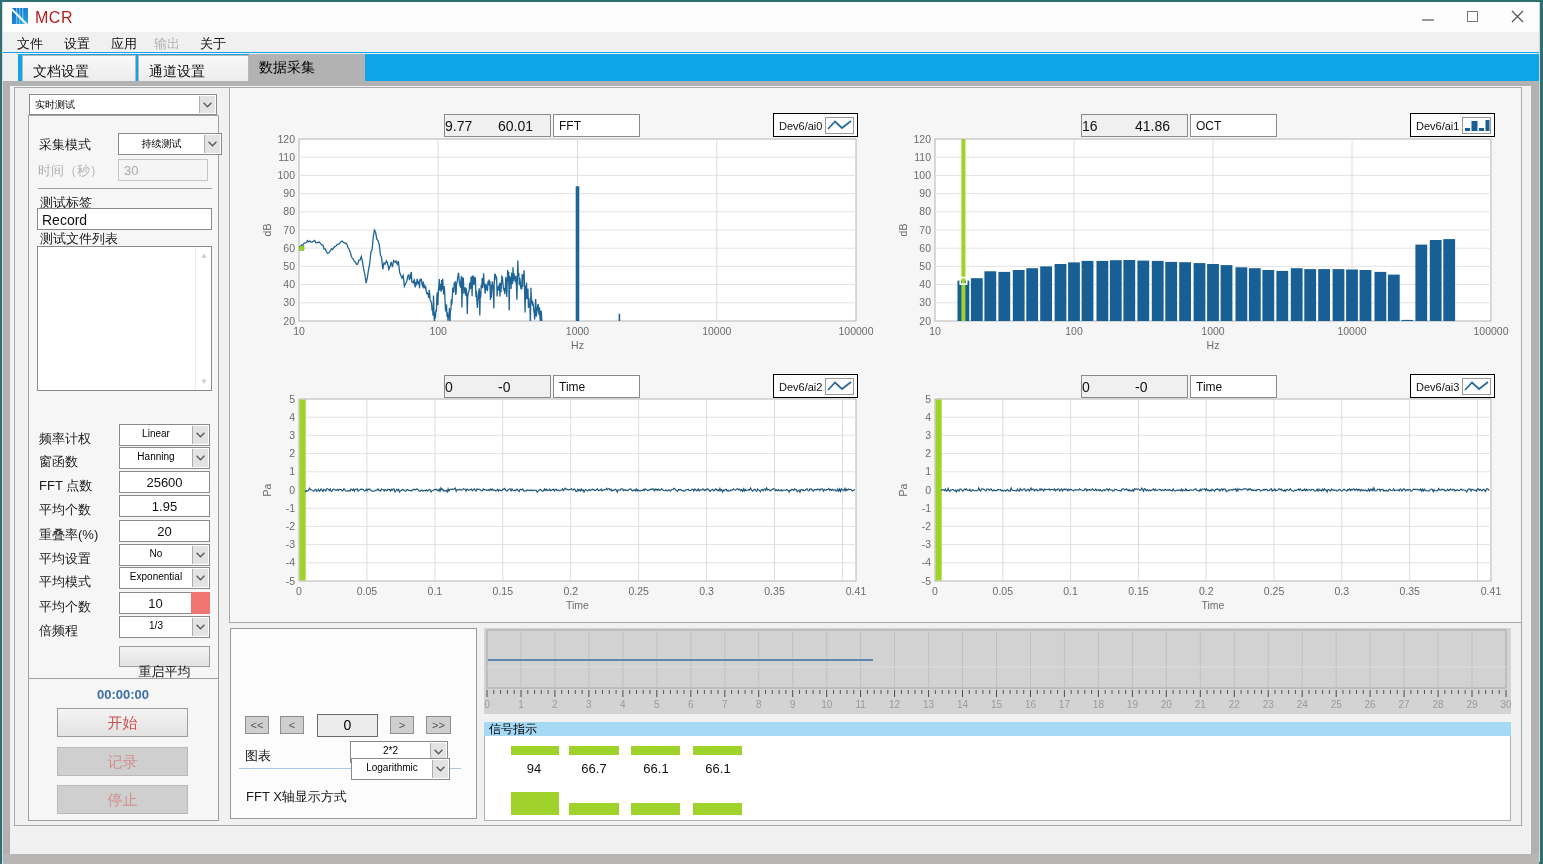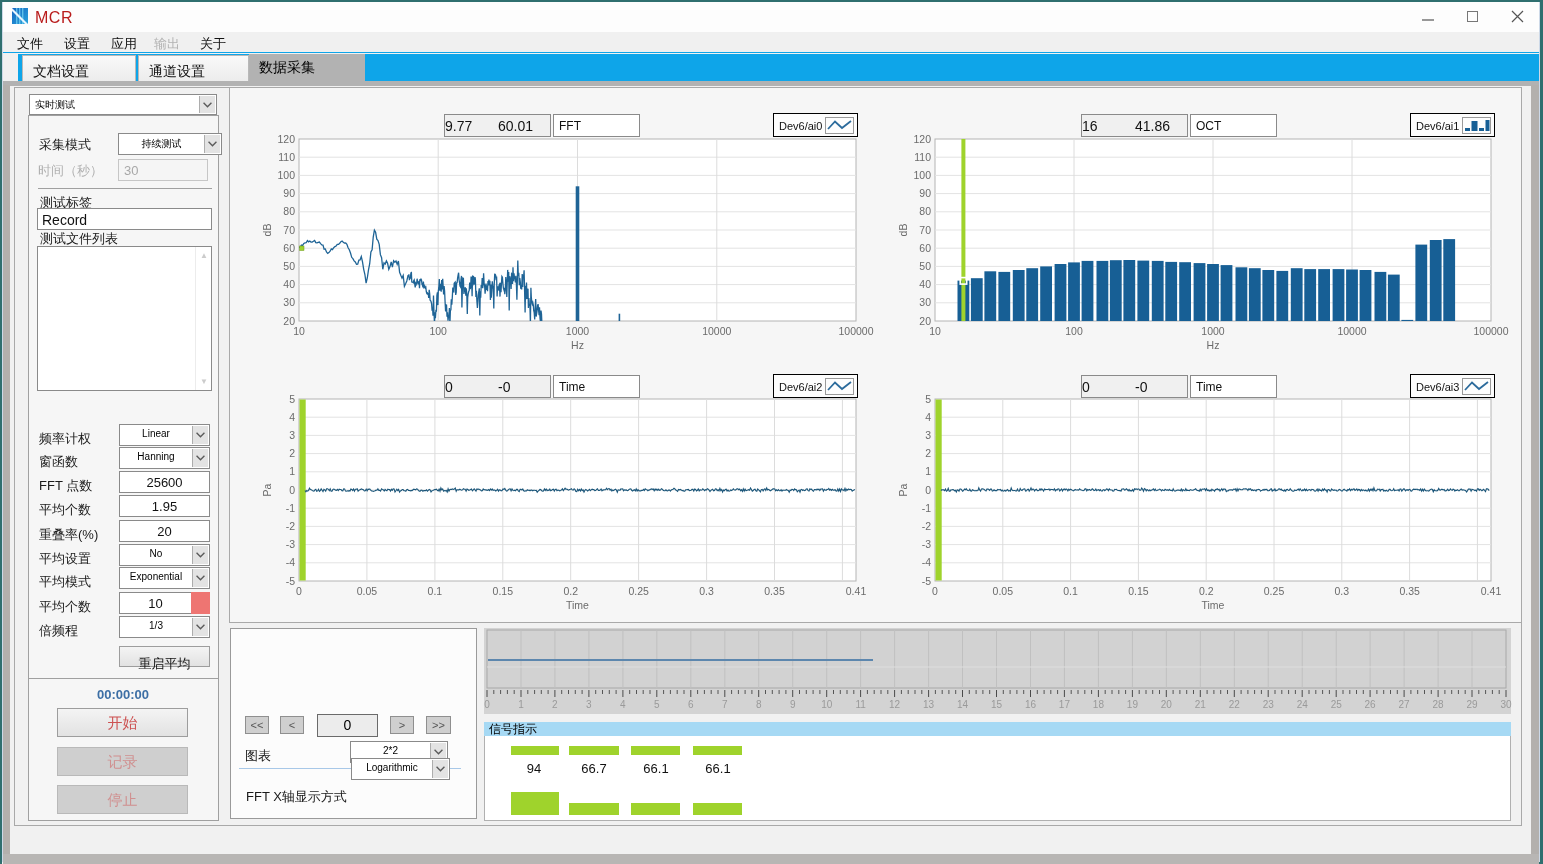--- a/index.html
+++ b/index.html
@@ -41,21 +41,21 @@
 .inp{position:absolute;height:22px;background:#fff;border:1px solid #8a8a8a;}
 .inp span{position:absolute;left:0;right:0;top:3px;text-align:center;font-size:13px;color:#111;}
 .disinp{background:#f5f5f5;border-color:#c6c6c6;}
 .disinp span{color:#a8a8a8;text-align:left;padding-left:5px;}
 .rec span{text-align:left;padding-left:4px;font-size:14px;}
 .redinp span{right:18px;}
 .red{position:absolute;left:191px;top:592px;width:19px;height:22px;background:#ee7572;}
 .listbox{position:absolute;left:37px;top:246px;width:175px;height:145px;background:#fff;border:1px solid #8a8a8a;}
 .listbox::before{content:'';position:absolute;right:15px;top:0;bottom:0;width:1px;background:#ececec;}
 .sarr{position:absolute;right:3px;font-size:8px;color:#cccccc;}
-.btn{position:absolute;background:linear-gradient(#f4f4f4,#e2e2e2);border:1px solid #9d9d9d;text-align:center;font-size:13px;color:#111;padding-top:8px;}
+.btn{position:absolute;background:linear-gradient(#f4f4f4,#e2e2e2);border:1px solid #9d9d9d;text-align:center;font-size:13px;color:#111;padding-top:16px;}
 .bigbtn{left:57px;width:131px;height:29px;font-size:15px;padding-top:5px;}
 .dis{background:#cfcfcf;border-color:#b9b9b9;color:#d09090;}
 .sep1{position:absolute;left:38px;top:188px;width:174px;height:1px;background:#a0a0a0;}
 .sep2{position:absolute;left:29px;top:678px;width:189px;height:1px;background:#a0a0a0;}
 .clock{position:absolute;left:28px;top:687px;width:190px;text-align:center;font-size:13px;font-weight:bold;color:#3d6fa5;}
 #ctlpanel{position:absolute;left:230px;top:628px;width:247px;height:191px;background:#fcfcfc;border:1px solid #9a9a9a;}
 #ctltop{position:absolute;left:231px;top:629px;width:245px;height:72px;background:#f2f2f2;border-bottom:1px solid #9a9a9a;}
 .nbtn{position:absolute;top:716px;height:18px;background:#cfcfcf;border:1px solid #8f8f8f;font-size:11px;color:#555;text-align:center;padding-top:2px;}
 #numbox{position:absolute;left:317px;top:714px;width:61px;height:23px;background:#ececec;border:1px solid #6a6a6a;text-align:center;font-size:14px;padding-top:2px;}
 #bluesep{position:absolute;left:239px;top:768px;width:222px;height:1px;background:#a8c8e8;}

